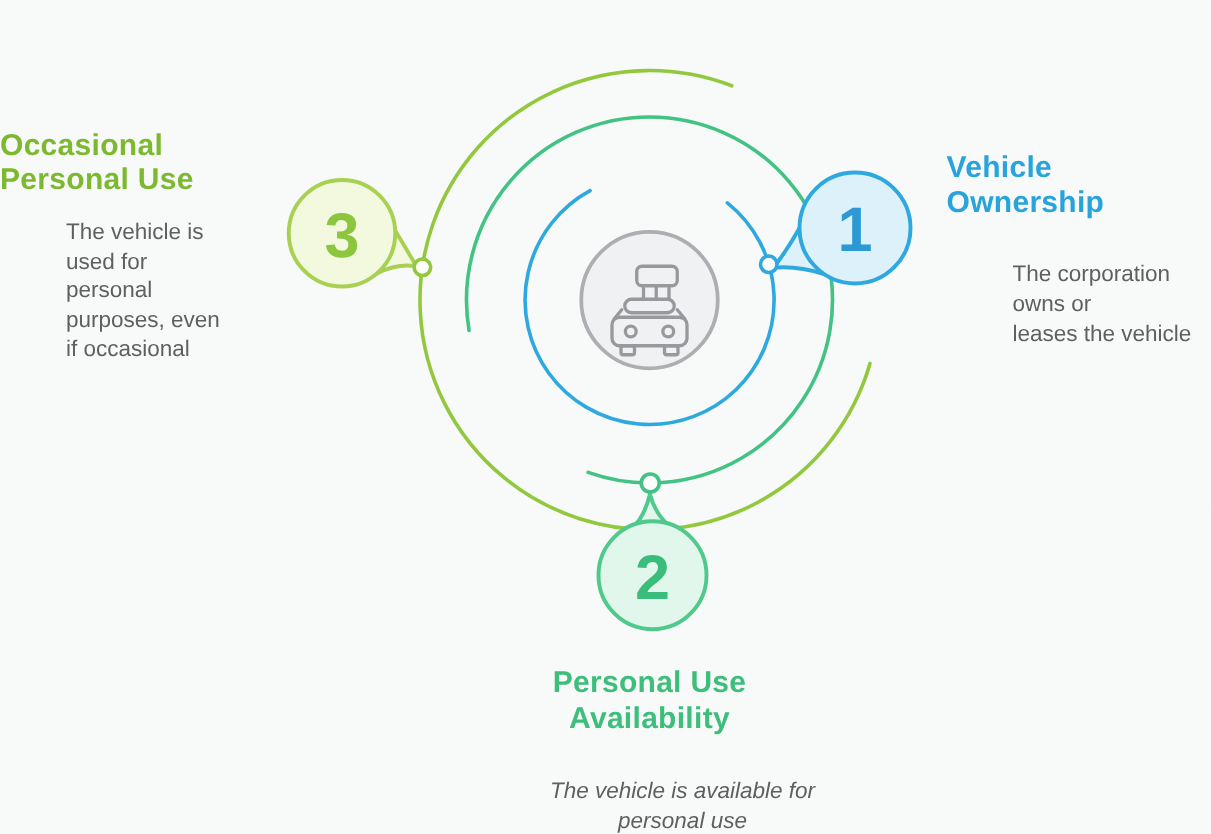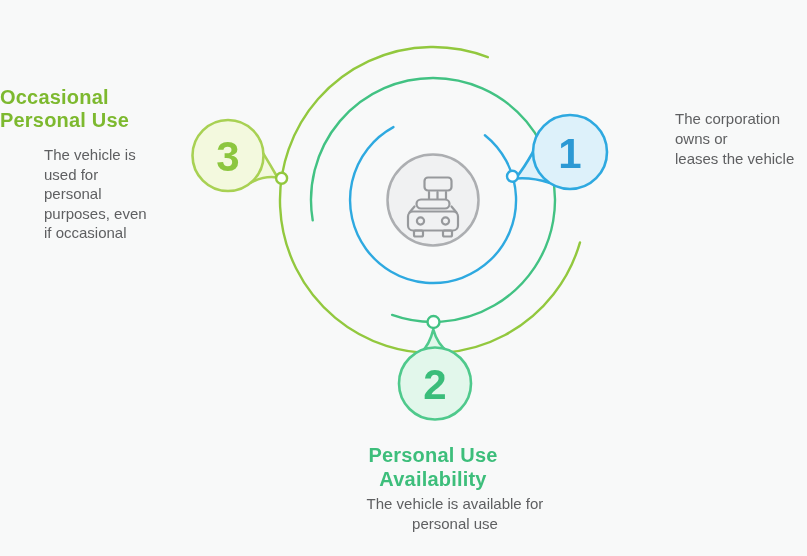--- a/index.html
+++ b/index.html
@@ -23,22 +23,22 @@
     letter-spacing: 0.2px;
   }
   .label-block.bottom .label-title { line-height: 24px; }
   .label-desc {
     font-size: 15px;
     line-height: 19.5px;
     margin-top: 13px;
     white-space: pre-line;
     padding-left: 44px;
   }
-  .label-block.right .label-desc { margin-top: 8px; line-height: 20px; }
-  .label-block.bottom .label-desc { margin-top: 3px; }
+  .label-block.right .label-desc { margin-top: 26px; line-height: 20px; }
+  .label-block.bottom .label-desc { margin-top: 27px; font-style: italic; }
   .bubble-number {
     font-family: "Liberation Sans", sans-serif;
     font-weight: 700;
     font-size: 42px;
   }
 </style>
 </head>
 <body>
 
 <div class="canvas" id="canvas-bg" style="background: rgb(248, 249, 249);">
@@ -88,20 +88,22 @@
 
   <div class="label-block left">
     <div class="label-title" style="color: rgb(125, 185, 47);">Occasional
 Personal Use</div>
     <div class="label-desc" style="color: rgb(94, 95, 97);">The vehicle is used for
 personal purposes, even
 if occasional</div>
   </div>
 
   <div class="label-block right">
+    <div class="label-title" style="color: rgb(41, 163, 220);">Vehicle
+Ownership</div>
     <div class="label-desc" style="color: rgb(94, 95, 97);">The corporation owns or
 leases the vehicle</div>
   </div>
 
   <div class="label-block bottom">
     <div class="label-title" style="color: rgb(61, 190, 123);">Personal Use
 Availability</div>
     <div class="label-desc" style="color: rgb(94, 95, 97);">The vehicle is available for
 personal use</div>
   </div>

